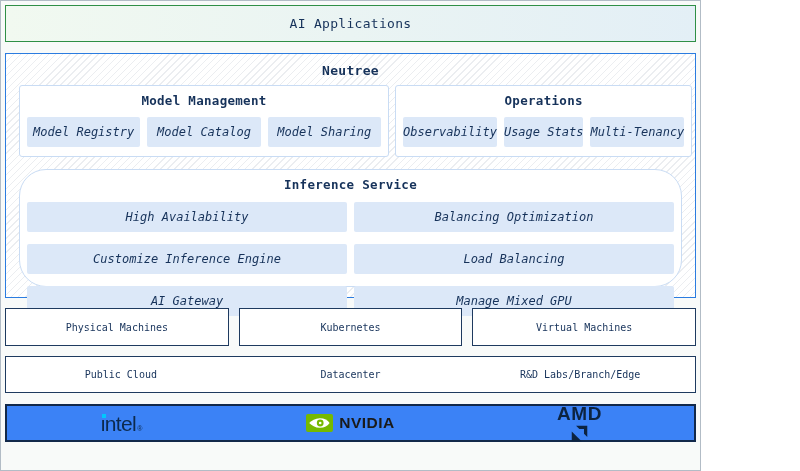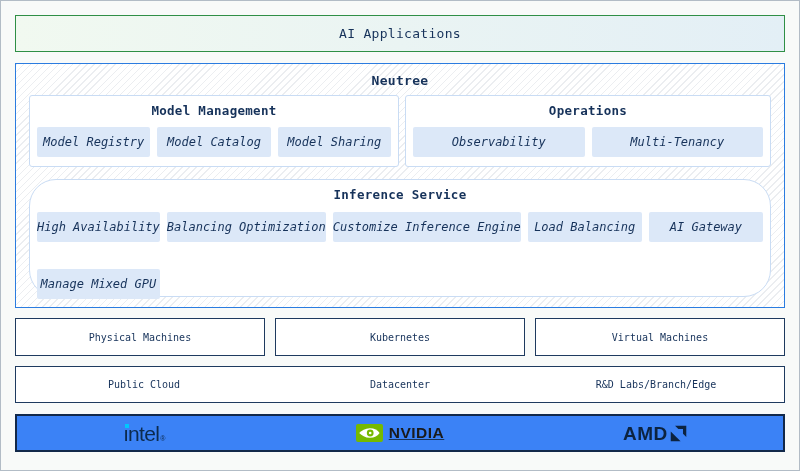--- a/index.html
+++ b/index.html
@@ -1,20 +1,20 @@
 <!DOCTYPE html>
 <html style="--page-bg: #f8faf9; --page-border: #b2bcc6; --green-border: #2f8f46; --banner-grad-left: #f1f9f0; --banner-grad-right: #e3eff6; --blue-border: #2b7ce0; --group-border: #c9dcf4; --chip-bg: #dce8f8; --navy-text: #16325a; --navy-border: #1e3a5f; --vendor-border: #12294a; --intel-blue: #0c2a4d; --intel-dot: #00c7fd; --nvidia-green: #76b900; --nvidia-text: #1a1a1a; --amd-navy: #0c2340;"><head>
 <meta charset="utf-8">
 <style>
   html,body{margin:0;padding:0;background:#ffffff;}
   body{font-family:"DejaVu Sans Mono",monospace;color:var(--navy-text,#16325a);}
 
-  .page{position:relative;width:800px;height:471px;box-sizing:border-box;
+  .page{position:relative;width:701px;height:471px;box-sizing:border-box;
     background:var(--page-bg,#f8faf9);border:1px solid var(--page-border,#b2bcc6);
-    padding:14px;display:flex;flex-direction:column;}
+    padding:4px;display:flex;flex-direction:column;}
 
   
   .banner{flex:none;height:37px;box-sizing:border-box;
     border:1.5px solid var(--green-border,#2f8f46);
     background:linear-gradient(90deg,var(--banner-grad-left,#f1f9f0),var(--banner-grad-right,#e3eff6));
     display:flex;align-items:center;justify-content:center;
     font-size:13px;font-weight:500;letter-spacing:.3px;}
 
   
   .neutree{flex:none;margin-top:11px;height:245px;box-sizing:border-box;
@@ -29,21 +29,21 @@
     border-radius:3px;box-sizing:border-box;}
   .top-groups{display:flex;gap:6px;margin-top:4px;border-radius:29px;}
   .group-mm{width:370px;height:72px;flex:none;}
   .group-ops{flex:1;height:72px;}
   .group-title{text-align:center;font-weight:700;font-size:12.5px;padding-top:7px;height:17px;letter-spacing:.3px;}
   .chips{display:flex;gap:7px;padding:7px 7px 0 7px;}
   .chip{flex:1;height:30px;background:var(--chip-bg,#dce8f8);border-radius:2px;
     display:flex;align-items:center;justify-content:center;
     font-size:12px;white-space:nowrap;color:var(--navy-text,#16325a);font-style:italic;}
   .group-inference{margin-top:12px;height:118px;border-radius:27px;}
-  .chip-grid{display:grid;grid-template-columns:1fr 1fr 1fr 1fr 1fr;gap:27px 7px;padding:8px 7px 0 7px;}
+  .chip-grid{display:grid;grid-template-columns:1fr 1fr;gap:12px 7px;padding:8px 7px 0 7px;}
   .chip-grid .chip{flex:none;}
 
   
   .infra-row{flex:none;margin-top:10px;height:38px;display:flex;gap:10px;}
   .infra-box{flex:1;box-sizing:border-box;border:1.5px solid var(--navy-border,#1e3a5f);
     background:#ffffff;display:flex;align-items:center;justify-content:center;
     font-size:10px;font-weight:500;}
 
   
   .loc-box{flex:none;margin-top:10px;height:37px;box-sizing:border-box;
@@ -56,28 +56,28 @@
   .vendor-slot{flex:1;display:flex;align-items:center;justify-content:center;}
 
   .logo-intel{position:relative;display:inline-block;line-height:1;
     font-family:"Liberation Sans",sans-serif;font-weight:500;font-size:21px;
     letter-spacing:-0.6px;color:var(--intel-blue,#0c2a4d);}
   .logo-intel .intel-dot{position:absolute;left:1px;top:1.5px;width:4px;height:4px;
     background:var(--intel-dot,#00c7fd);}
   .intel-reg{font-family:"Liberation Sans",sans-serif;font-size:7px;color:var(--intel-blue,#0c2a4d);
     align-self:flex-end;margin:0 0 8px 1px;}
 
-  .logo-nvidia{display:flex;align-items:center;gap:6px;text-decoration:underline;}
+  .logo-nvidia{display:flex;align-items:center;gap:6px;}
   .logo-nvidia .word{font-family:"Liberation Sans",sans-serif;font-weight:700;
     font-size:15.5px;letter-spacing:.5px;color:var(--nvidia-text,#1a1a1a);}
   .nv-bg{fill:var(--nvidia-green,#76b900);}
   .nv-eye,.nv-pupil{fill:#ffffff;}
   .nv-iris{fill:var(--nvidia-green,#76b900);}
 
-  .logo-amd{display:flex;align-items:center;gap:1px;}
+  .logo-amd{display:flex;align-items:center;gap:1px;flex-direction:column;}
   .logo-amd .word{font-family:"Liberation Sans",sans-serif;font-weight:700;
     font-size:19px;letter-spacing:.5px;color:var(--amd-navy,#0c2340);line-height:1;}
   .amd-icon path{fill:var(--amd-navy,#0c2340);}
 </style>
 </head>
 <body>
 
 <div class="page">
 
   <div class="banner">
@@ -94,20 +94,21 @@
           <div class="chip">Model Registry</div>
           <div class="chip">Model Catalog</div>
           <div class="chip">Model Sharing</div>
         </div>
       </section>
 
       <section class="group group-ops">
         <div class="group-title">Operations</div>
         <div class="chips">
           <div class="chip">Observability</div>
+          <div class="chip">Usage Stats</div>
           <div class="chip">Multi-Tenancy</div>
         </div>
       </section>
     </div>
 
     <section class="group group-inference">
       <div class="group-title">Inference Service</div>
       <div class="chip-grid">
         <div class="chip">High Availability</div>
         <div class="chip">Balancing Optimization</div>

